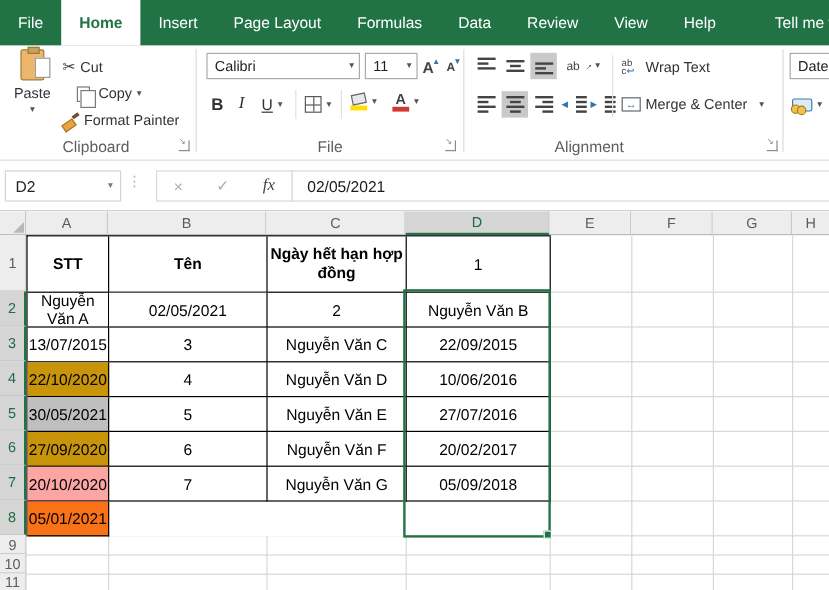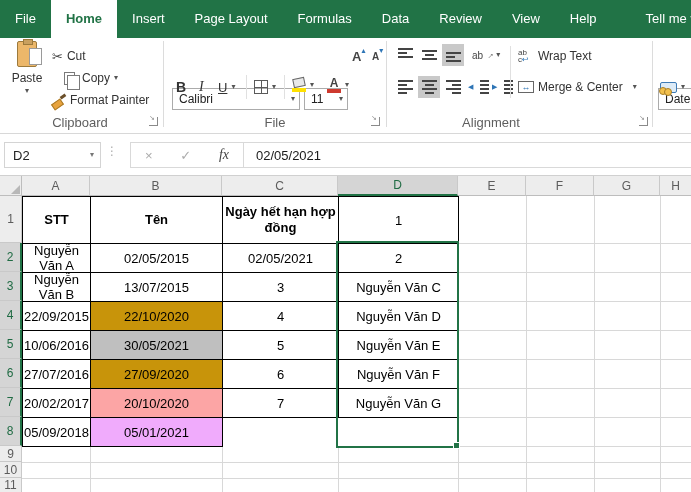--- a/index.html
+++ b/index.html
@@ -33,21 +33,21 @@
   .clip-ic:before { content:""; position:absolute; left:5px; top:-3px; width:8px; height:4px; background:#C9A05F; border:1px solid #9c7a3c; }
   .clip-page { position:absolute; right:-6px; top:6px; width:13px; height:17px; background:#fff; border:1px solid #9a9a9a; }
   .scissors { font-size:13px; color:#444; }
   .copy-ic { position:relative; width:11px; height:13px; background:#fff; border:1px solid #7a7a7a; margin-right:3px; }
   .copy-ic:after { content:""; position:absolute; left:2px; top:2px; width:11px; height:13px; background:#fff; border:1px solid #7a7a7a; }
   .brush-ic { position:relative; width:14px; height:14px; }
   .brush-ic:before { content:""; position:absolute; left:0; top:8px; width:9px; height:5px; background:#E8A33D; border:1px solid #a87928; transform:rotate(-35deg); }
   .brush-ic:after { content:""; position:absolute; left:8px; top:2px; width:6px; height:3px; background:#6b4f2a; transform:rotate(-35deg); }
 
   
-  .combo { position:absolute; height:22px; background:#fff; border:1px solid #ABABAB; display:flex; align-items:center; font-size:12px; color:#222;margin-top:44px; }
+  .combo { position:absolute; height:22px; background:#fff; border:1px solid #ABABAB; display:flex; align-items:center; font-size:12px; color:#222; }
   .combo .cv { flex:1; padding-left:6px; }
   .combo .dd { padding-right:4px; }
   .fbig { font-size:13px; font-weight:bold; color:#444; }
   .fsmall { font-size:10px; font-weight:bold; color:#444; }
   .blue { color:#2E75B6; }
   .bld { font-weight:bold; font-size:14px; color:#333; }
   .itl { font-style:italic; font-family:"Liberation Serif",serif; font-size:14px; color:#333; }
   .und { font-size:13px; color:#333; text-decoration:underline; }
   .ssep { position:absolute; width:1px; height:24px; background:#E0E0E0; }
   .grid4 { width:14px; height:14px; border:1px solid #5a5a5a;
@@ -343,21 +343,20 @@
         <div class="hline" style="top: 302px;"></div>
       </div>
 
     <div class="xltable">
       <div class="c th">STT</div>
       <div class="c th">Tên</div>
       <div class="c th">Ngày hết hạn hợp đồng</div>
 
       <div class="c">1</div>
       <div class="c">Nguyễn Văn A</div>
-      <div class="c">02/05/2015</div>
       <div class="c" style="background: rgb(255, 255, 255);">02/05/2021</div>
 
       <div class="c">2</div>
       <div class="c">Nguyễn Văn B</div>
       <div class="c">13/07/2015</div>
 
       <div class="c">3</div>
       <div class="c">Nguyễn Văn C</div>
       <div class="c">22/09/2015</div>
       <div class="c" style="background: rgb(200, 148, 10);">22/10/2020</div>
@@ -373,19 +372,19 @@
       <div class="c" style="background: rgb(200, 148, 10);">27/09/2020</div>
 
       <div class="c">6</div>
       <div class="c">Nguyễn Văn F</div>
       <div class="c">20/02/2017</div>
       <div class="c" style="background: #fca5a5;">20/10/2020</div>
 
       <div class="c">7</div>
       <div class="c">Nguyễn Văn G</div>
       <div class="c">05/09/2018</div>
-      <div class="c" style="background: #f0abfc;">05/01/2021</div>
+      <div class="c" style="background: #f97316;">05/01/2021</div>
     </div>
 
     <div class="selbox"></div>
     <div class="handle"></div>
   </div>
 </div>
 
 </body></html>

